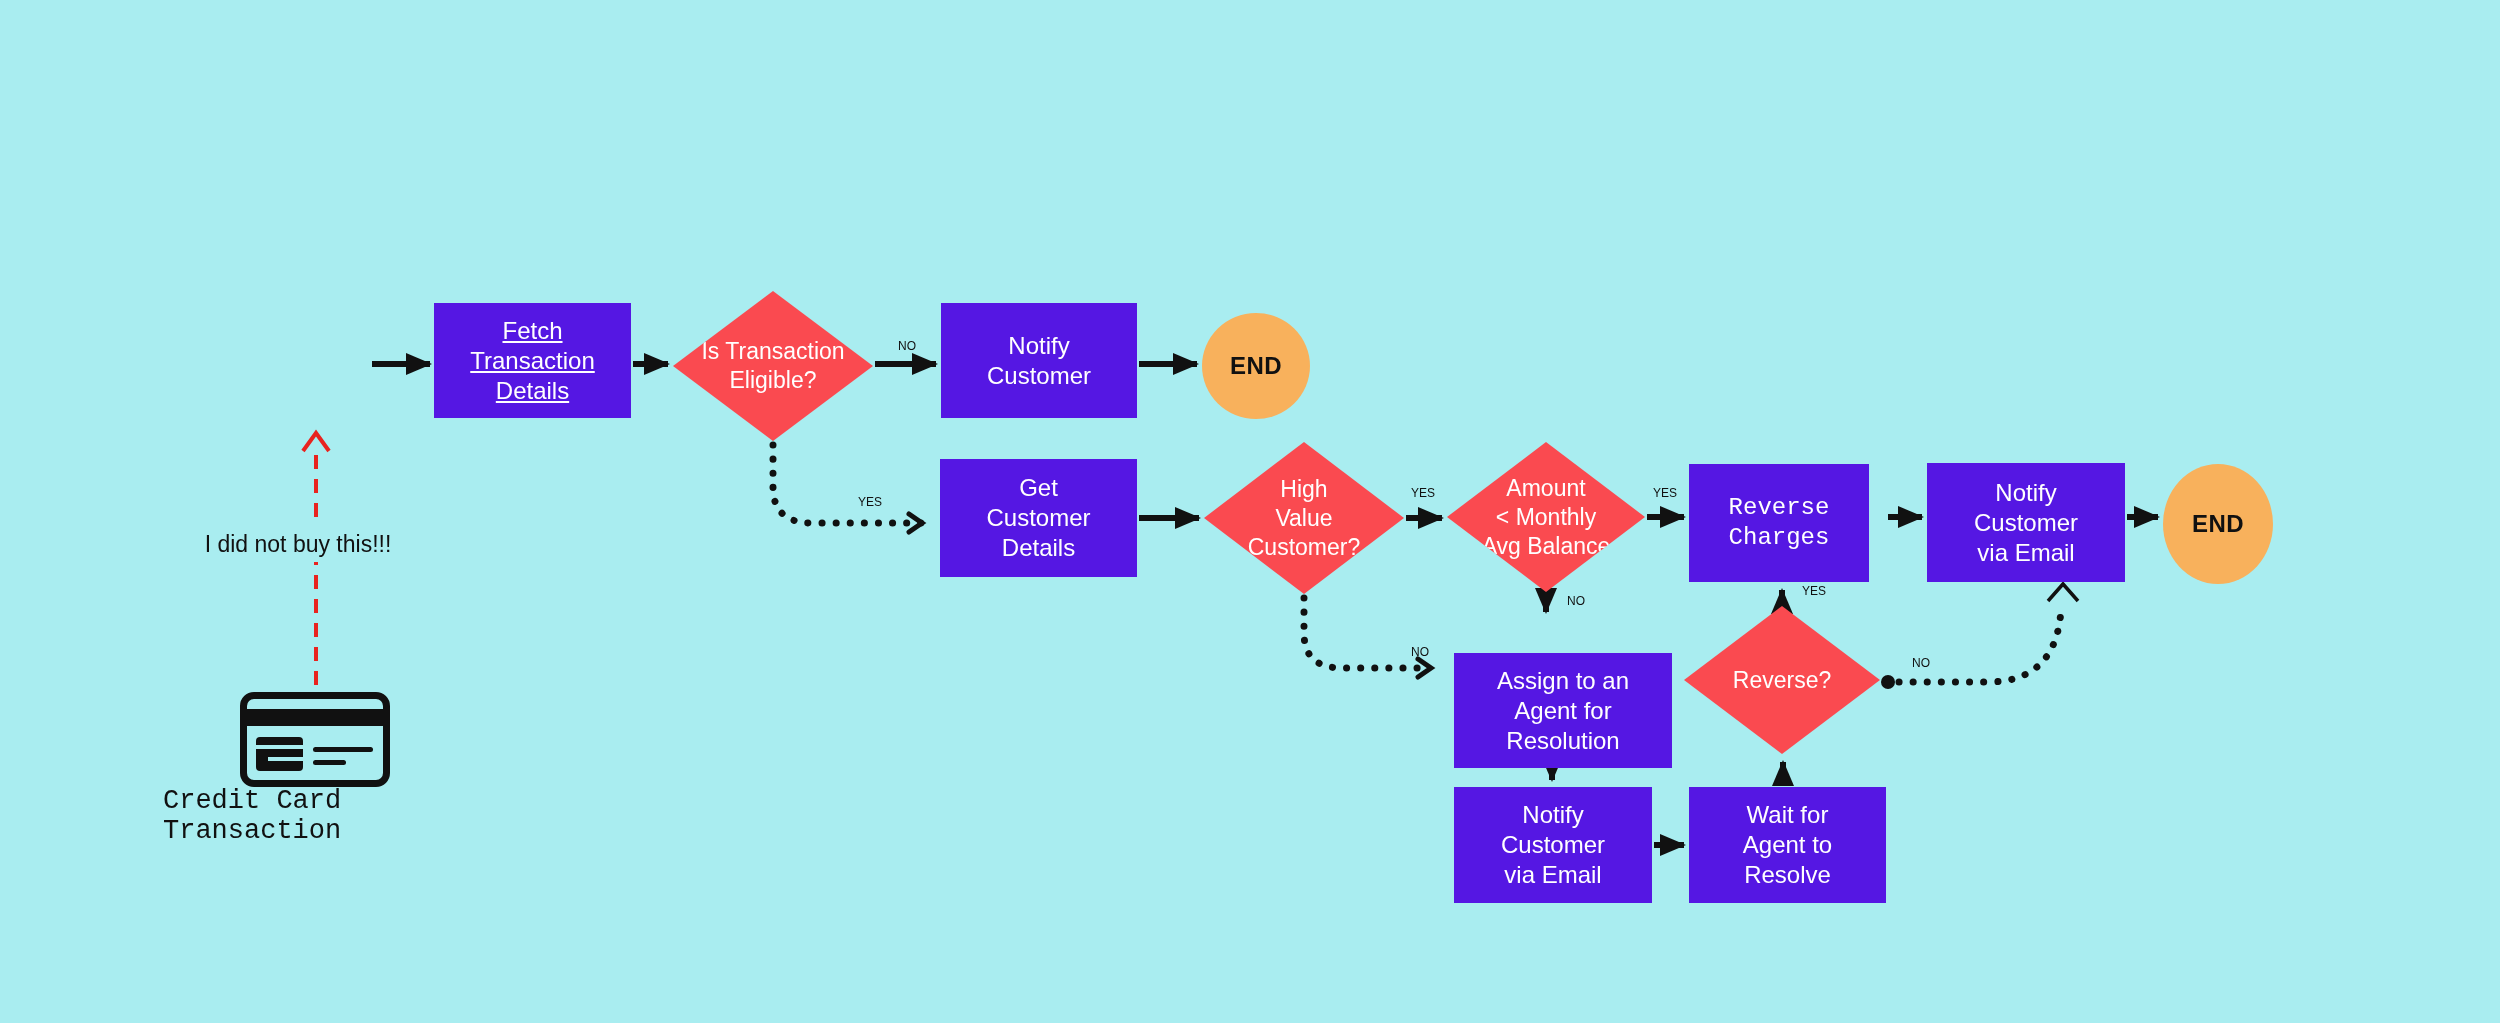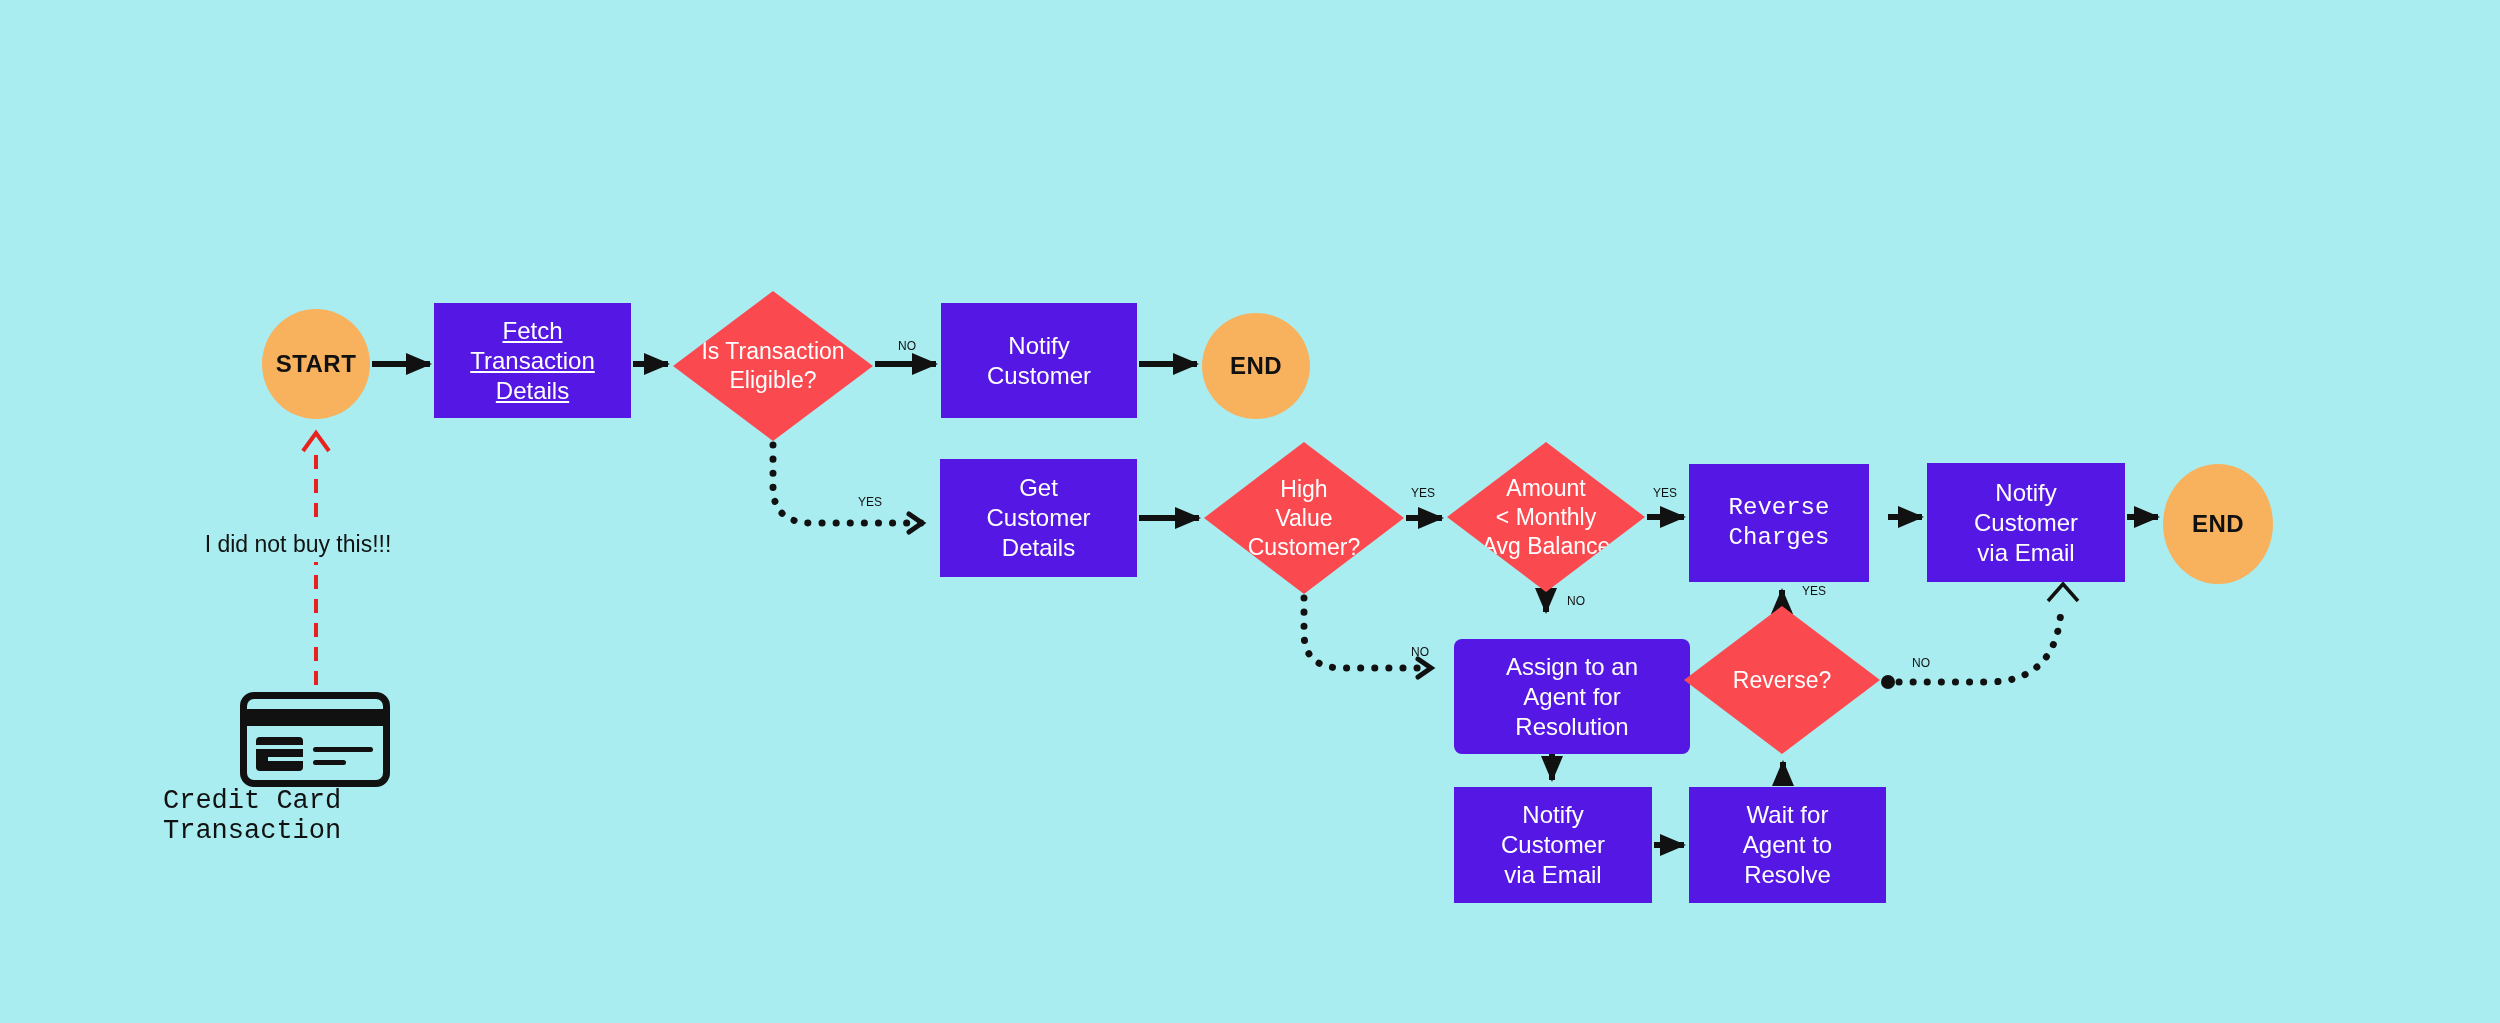--- a/index.html
+++ b/index.html
@@ -74,21 +74,20 @@
     <path class="dotted" d="M773,445 L773,487 Q773,523 812,523 L921,523" marker-end="url(#chev)"></path>
     <path class="dotted" d="M1304,598 L1304,633 Q1304,668 1342,668 L1430,668" marker-end="url(#chev)"></path>
     <circle class="dot" cx="1888" cy="682" r="7"></circle>
     <path class="dotted" d="M1899,682 L1988,682 Q2056,682 2061,610"></path>
     <polyline class="thin-chev" points="2048,601 2063,584 2078,601"></polyline>
 
     <path class="red-dash" d="M316,455 L316,690"></path>
     <polyline class="red-chev" points="303,451 316,433 329,451"></polyline>
   </svg>
 
-  <div class="node terminal" style="left:262px;top:309px;width:108px;height:110px;">START</div>
   <div class="node box" style="left:434px;top:303px;width:197px;height:115px;text-decoration:underline;">Fetch
 Transaction
 Details</div>
   <div class="node diamond" style="left:673px;top:291px;width:200px;height:150px;">Is Transaction
 Eligible?</div>
   <div class="node box" style="left:941px;top:303px;width:196px;height:115px;">Notify
 Customer</div>
   <div class="node terminal" style="left:1202px;top:313px;width:108px;height:106px;">END</div>
 
   <div class="node box" style="left:940px;top:459px;width:197px;height:118px;">Get
@@ -100,21 +99,21 @@
   <div class="node diamond" style="left:1447px;top:442px;width:198px;height:150px;">Amount
 &lt; Monthly
 Avg Balance</div>
   <div class="node box" style="left:1689px;top:464px;width:180px;height:118px;font-family:Liberation Mono, monospace;">Reverse
 Charges</div>
   <div class="node box" style="left:1927px;top:463px;width:198px;height:119px;">Notify
 Customer
 via Email</div>
   <div class="node terminal" style="left:2163px;top:464px;width:110px;height:120px;">END</div>
 
-  <div class="node box" style="left:1454px;top:639px;width:236px;height:115px;border-radius:8px;">Assign to an
+  <div class="node box" style="left:1454px;top:653px;width:218px;height:115px;">Assign to an
 Agent for
 Resolution</div>
   <div class="node diamond" style="left:1684px;top:606px;width:196px;height:148px;">Reverse?</div>
 
   <div class="node box" style="left:1454px;top:787px;width:198px;height:116px;">Notify
 Customer
 via Email</div>
   <div class="node box" style="left:1689px;top:787px;width:197px;height:116px;">Wait for
 Agent to
 Resolve</div>

